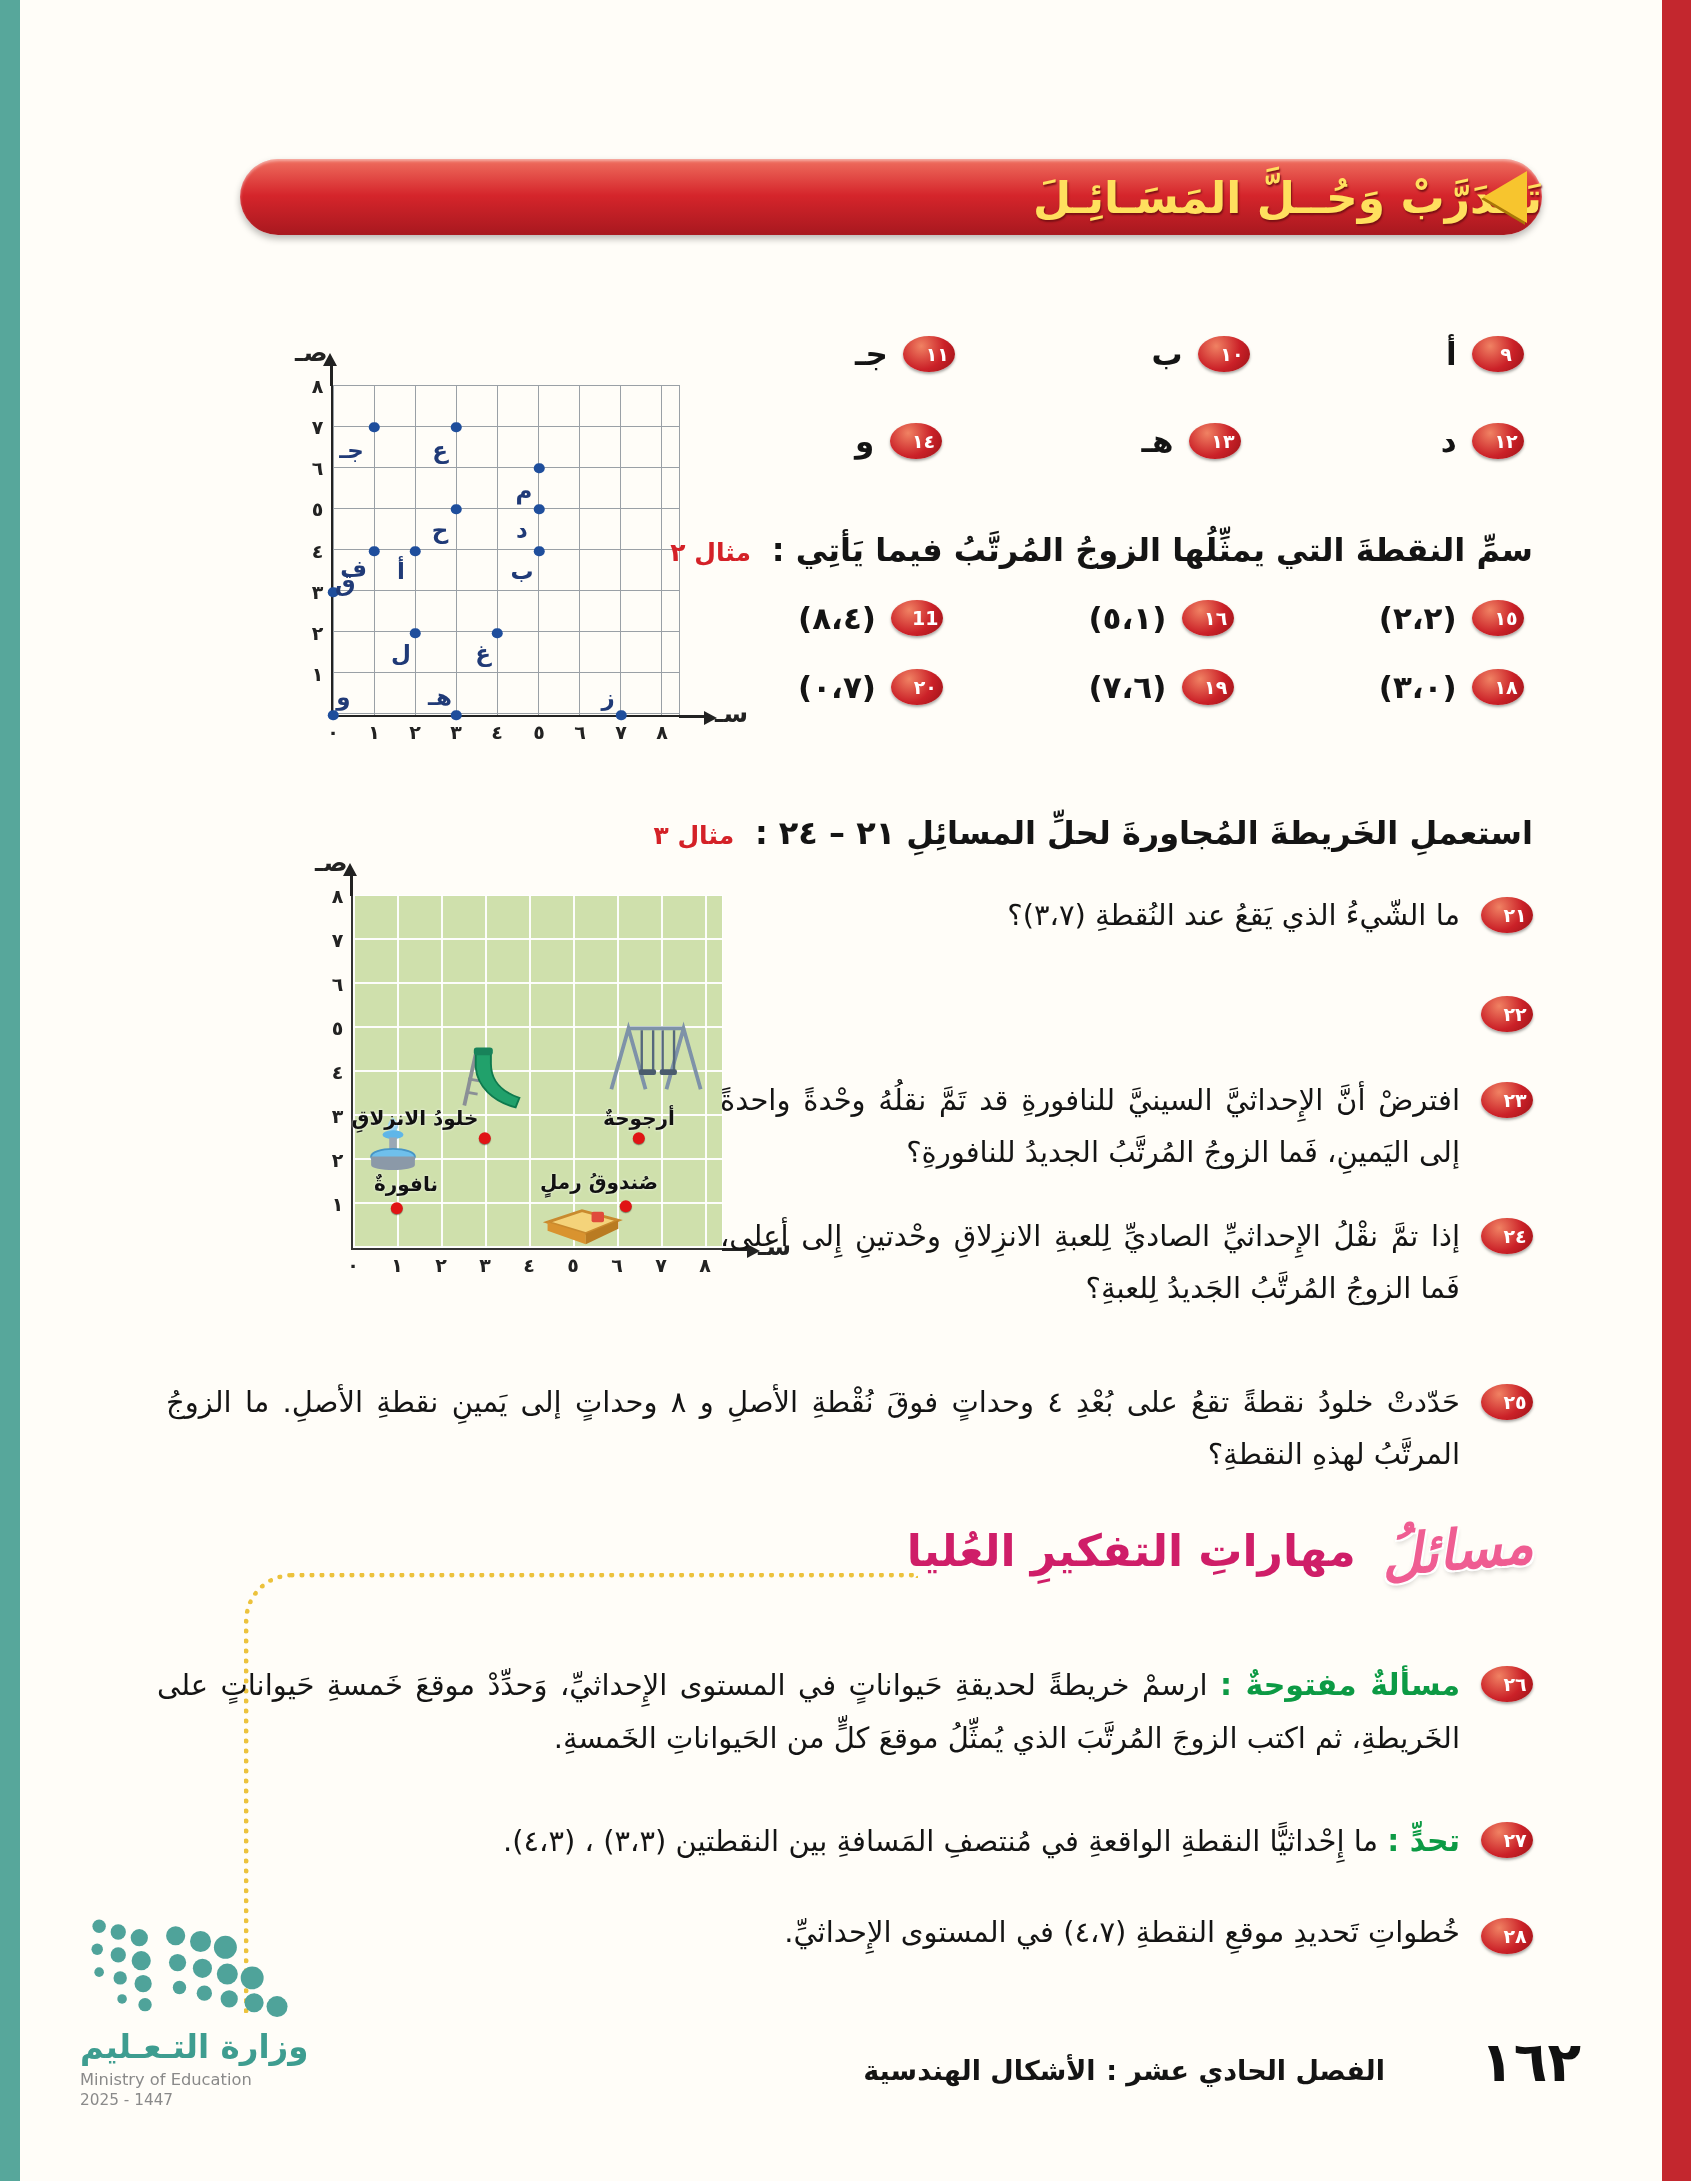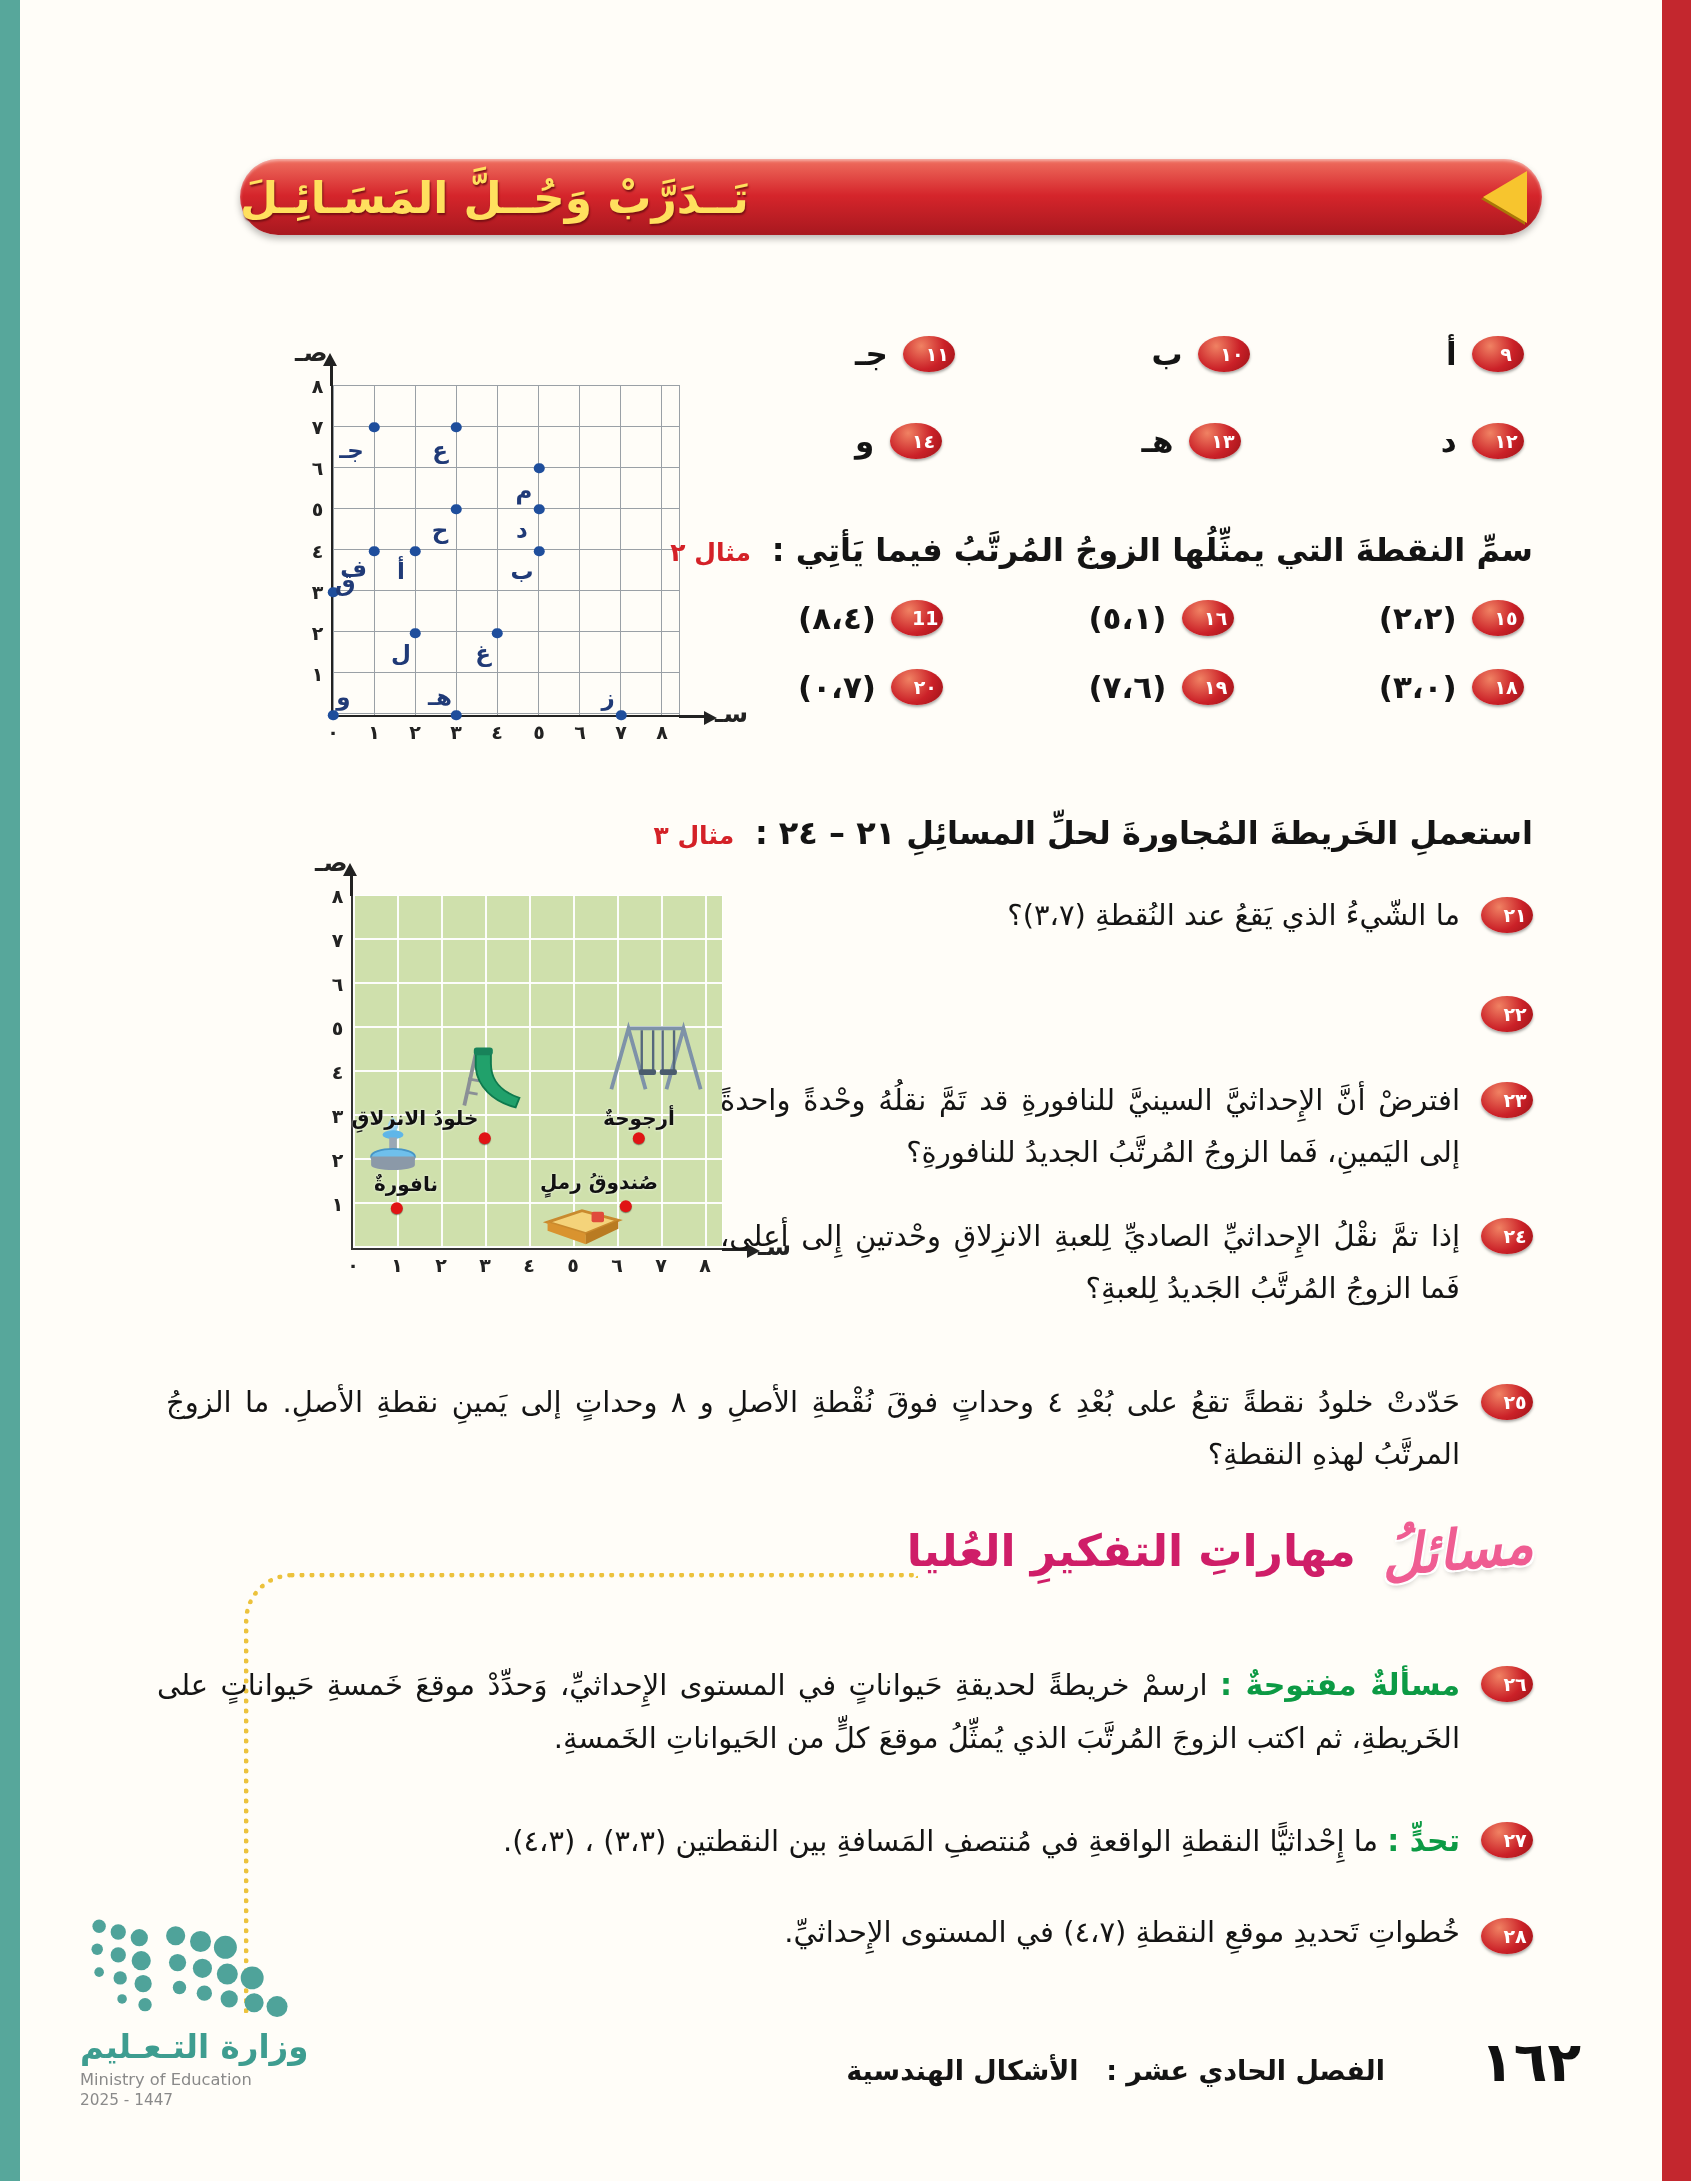--- a/index.html
+++ b/index.html
@@ -7,21 +7,21 @@
         font-family:"DejaVu Sans",sans-serif;direction:rtl;color:#141414;}
 
   
   .strip-left{position:absolute;left:0;top:0;width:21px;height:100%;background:#57a79b;}
   .strip-right{position:absolute;right:0;top:0;width:29px;height:100%;background:#c3272e;}
 
   
   .banner{position:absolute;left:241px;top:159px;width:1302px;height:76px;border-radius:40px;
           background:linear-gradient(#ef6f5f 0%,#d5252b 48%,#a8181f 100%);
           box-shadow:0 3.8px 7.6px rgba(0,0,0,.28), inset 0 1.9px 2.9px rgba(255,255,255,.45);
-          display:flex;align-items:center;justify-content:flex-end;}
+          display:flex;align-items:center;justify-content:flex-start;}
   .banner-title{margin:0;font-size:44px;font-weight:bold;color:#ffe05e;letter-spacing:1px;
           text-shadow:1px 1.9px 1.9px #7a1014;}
   .banner-arrow{position:absolute;right:15.3px;top:50%;transform:translateY(-50%);
           width:0;height:0;border-top:26px solid transparent;border-bottom:26px solid transparent;
           border-right:44px solid #f7c52e;filter:drop-shadow(-1.9px 2.9px 0 #a97708);}
 
   
   .sec-title{position:absolute;margin:0;font-size:32px;font-weight:bold;color:#141414;white-space:nowrap;}
   .example{color:#d42127;font-size:25px;font-weight:bold;margin-right:9.6px;}
   #sec1-title{right:158px;top:256px;}
@@ -106,21 +106,21 @@
   
   .write-badge{position:relative;flex:0 0 239px;width:239px;height:63px;margin-top:0;
                background:linear-gradient(#ffe768,#f3c636);border:2.9px solid #d8a425;border-radius:13.4px;
                display:flex;align-items:flex-end;justify-content:center;padding-bottom:3.8px;box-sizing:border-box;}
   .write-text{color:#c81e24;font-size:31px;font-weight:bold;line-height:1;}
   .pencil{position:absolute;left:-48px;top:-17px;width:287px;height:42px;}
 
   
   .footer-chapter{position:absolute;right:306px;top:2055px;font-size:27px;color:#141414;white-space:nowrap;}
   .chap-bold{font-weight:bold;}
-  .chap-rest{font-weight:bold;margin-right:19px;}
+  .chap-rest{font-weight:bold;margin-right:2px;}
   .page-number{position:absolute;right:110px;top:2030px;font-size:55px;font-weight:bold;color:#111;}
 
   .ministry{position:absolute;left:81px;top:1907px;width:296px;text-align:left;direction:ltr;}
   .ministry-ar{font-size:32.5px;font-weight:bold;color:#3e9d90;margin-top:1.9px;direction:rtl;text-align:left;}
   .ministry-en{font-size:16.3px;color:#8a8a8a;margin-top:3.8px;}
   .ministry-years{font-size:15.3px;color:#8a8a8a;margin-top:1.9px;}
 </style>
 </head>
 <body>
 

